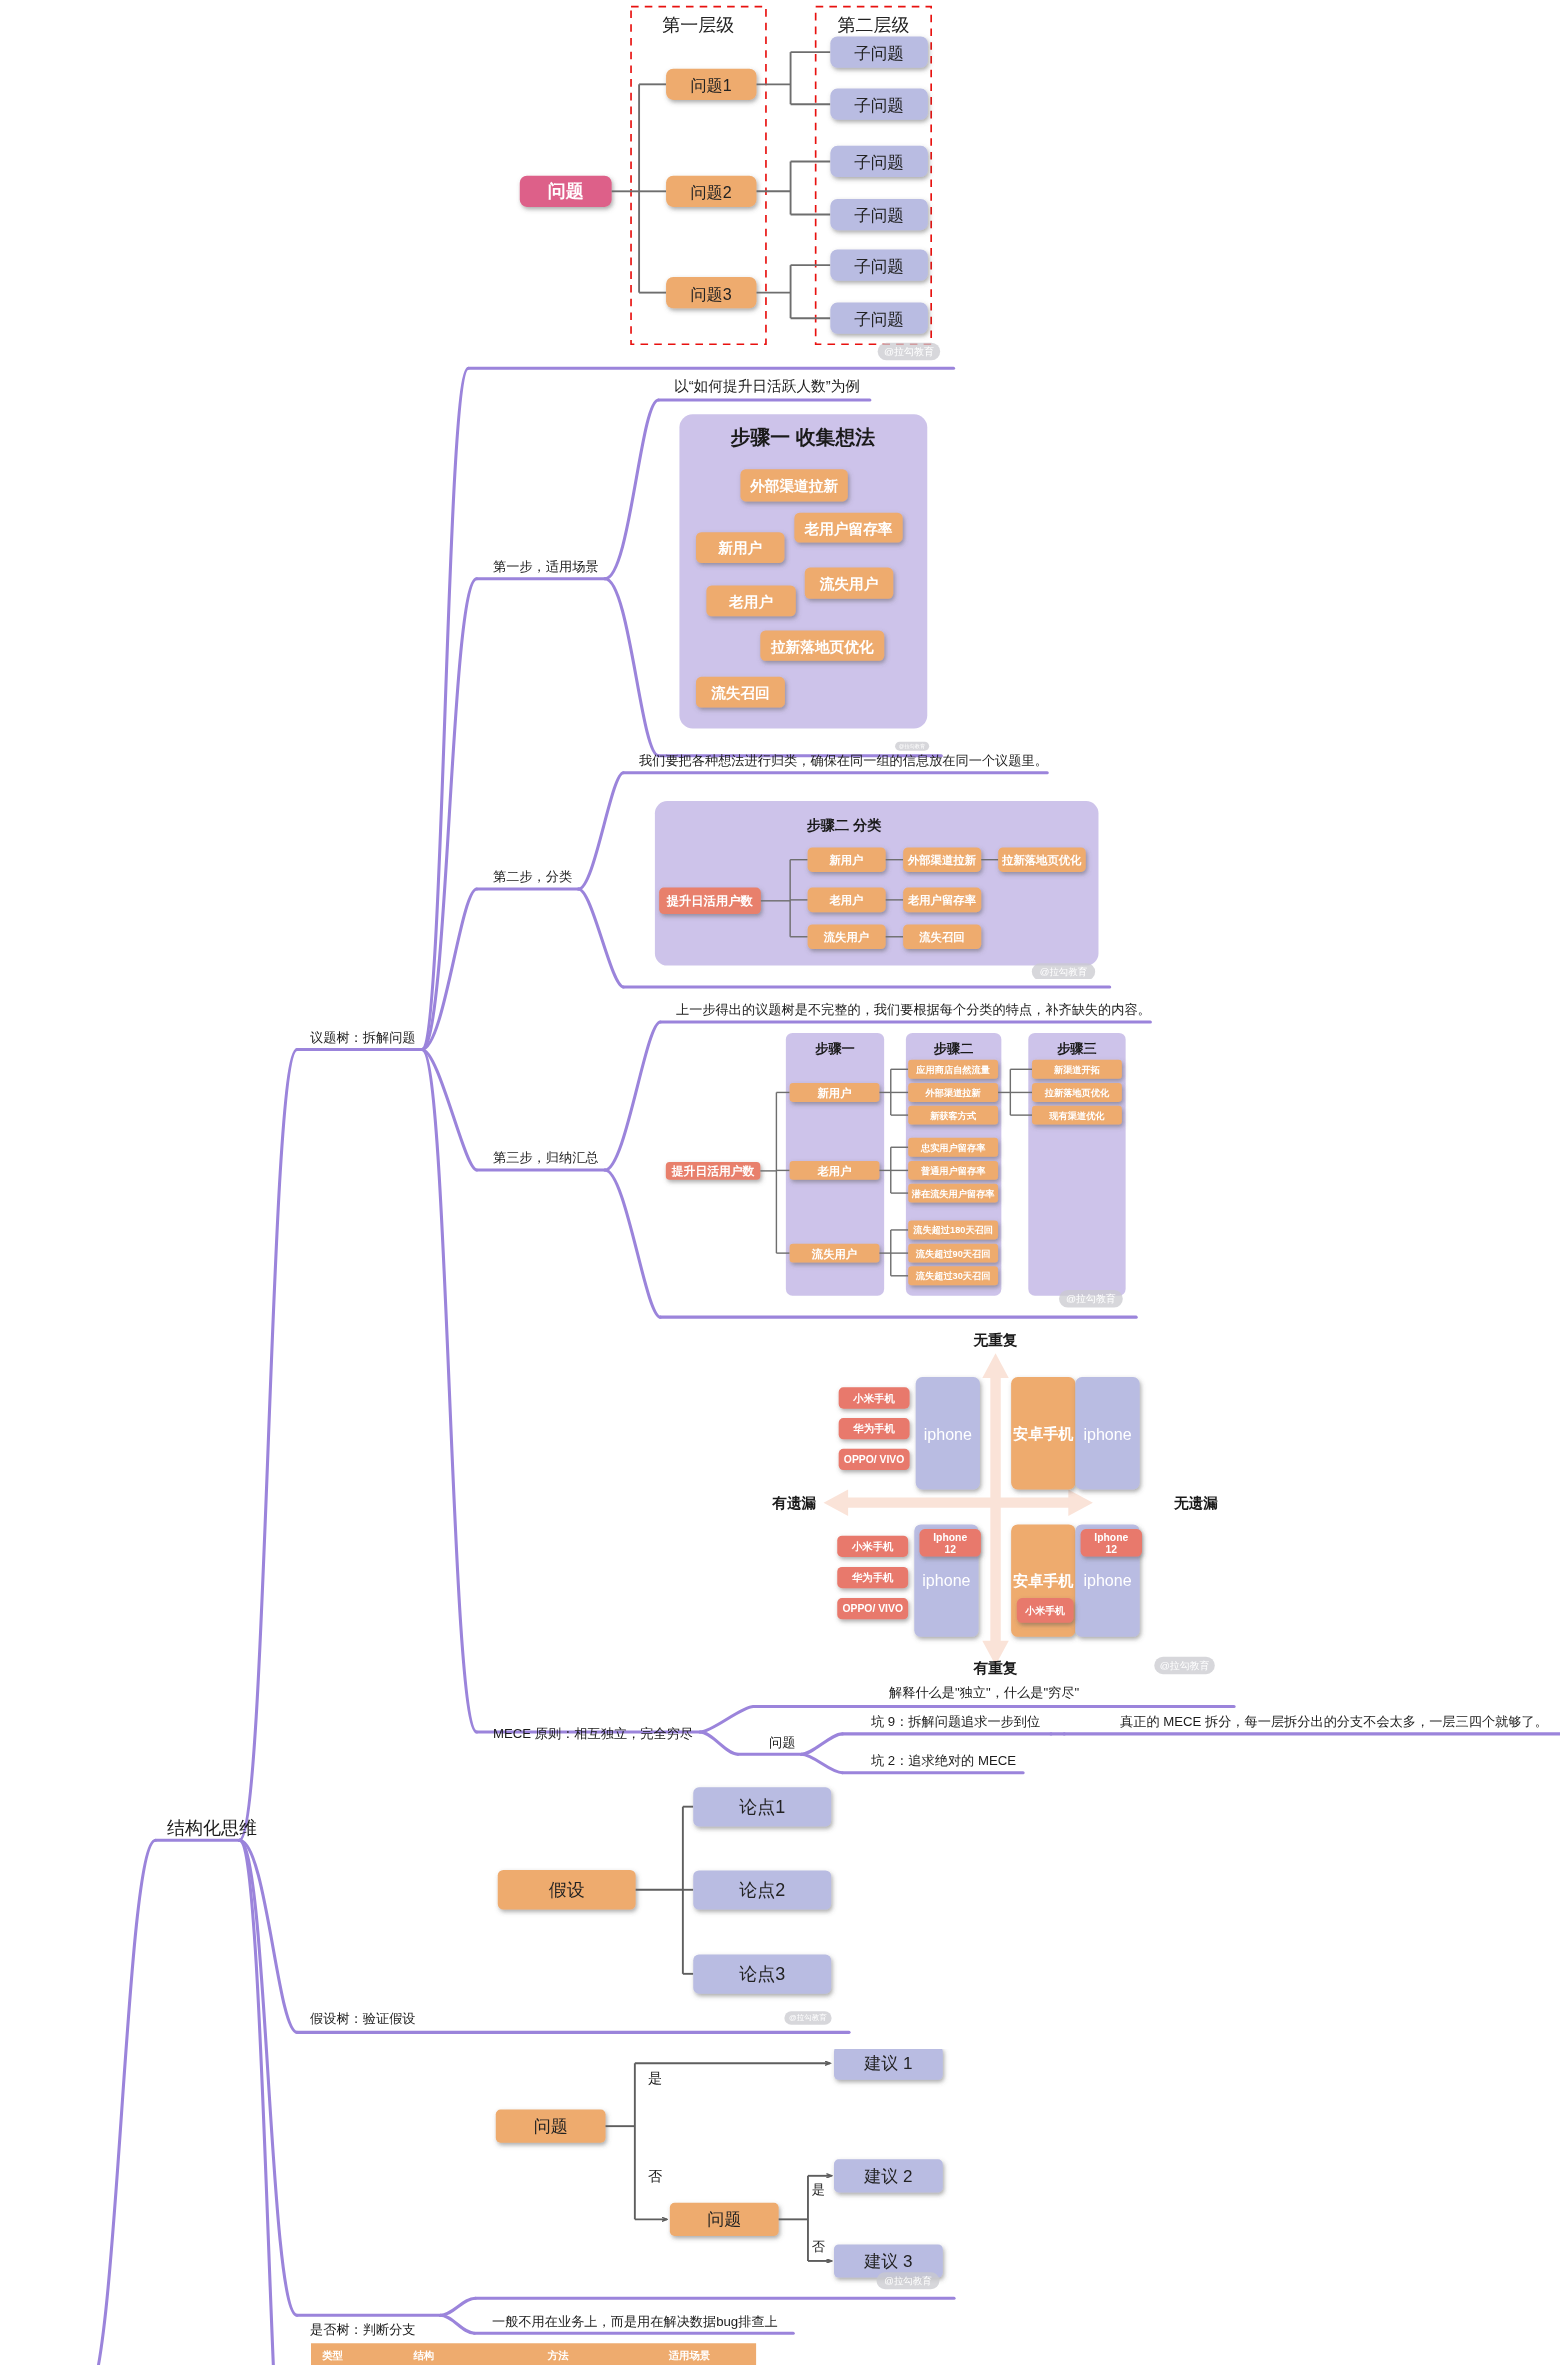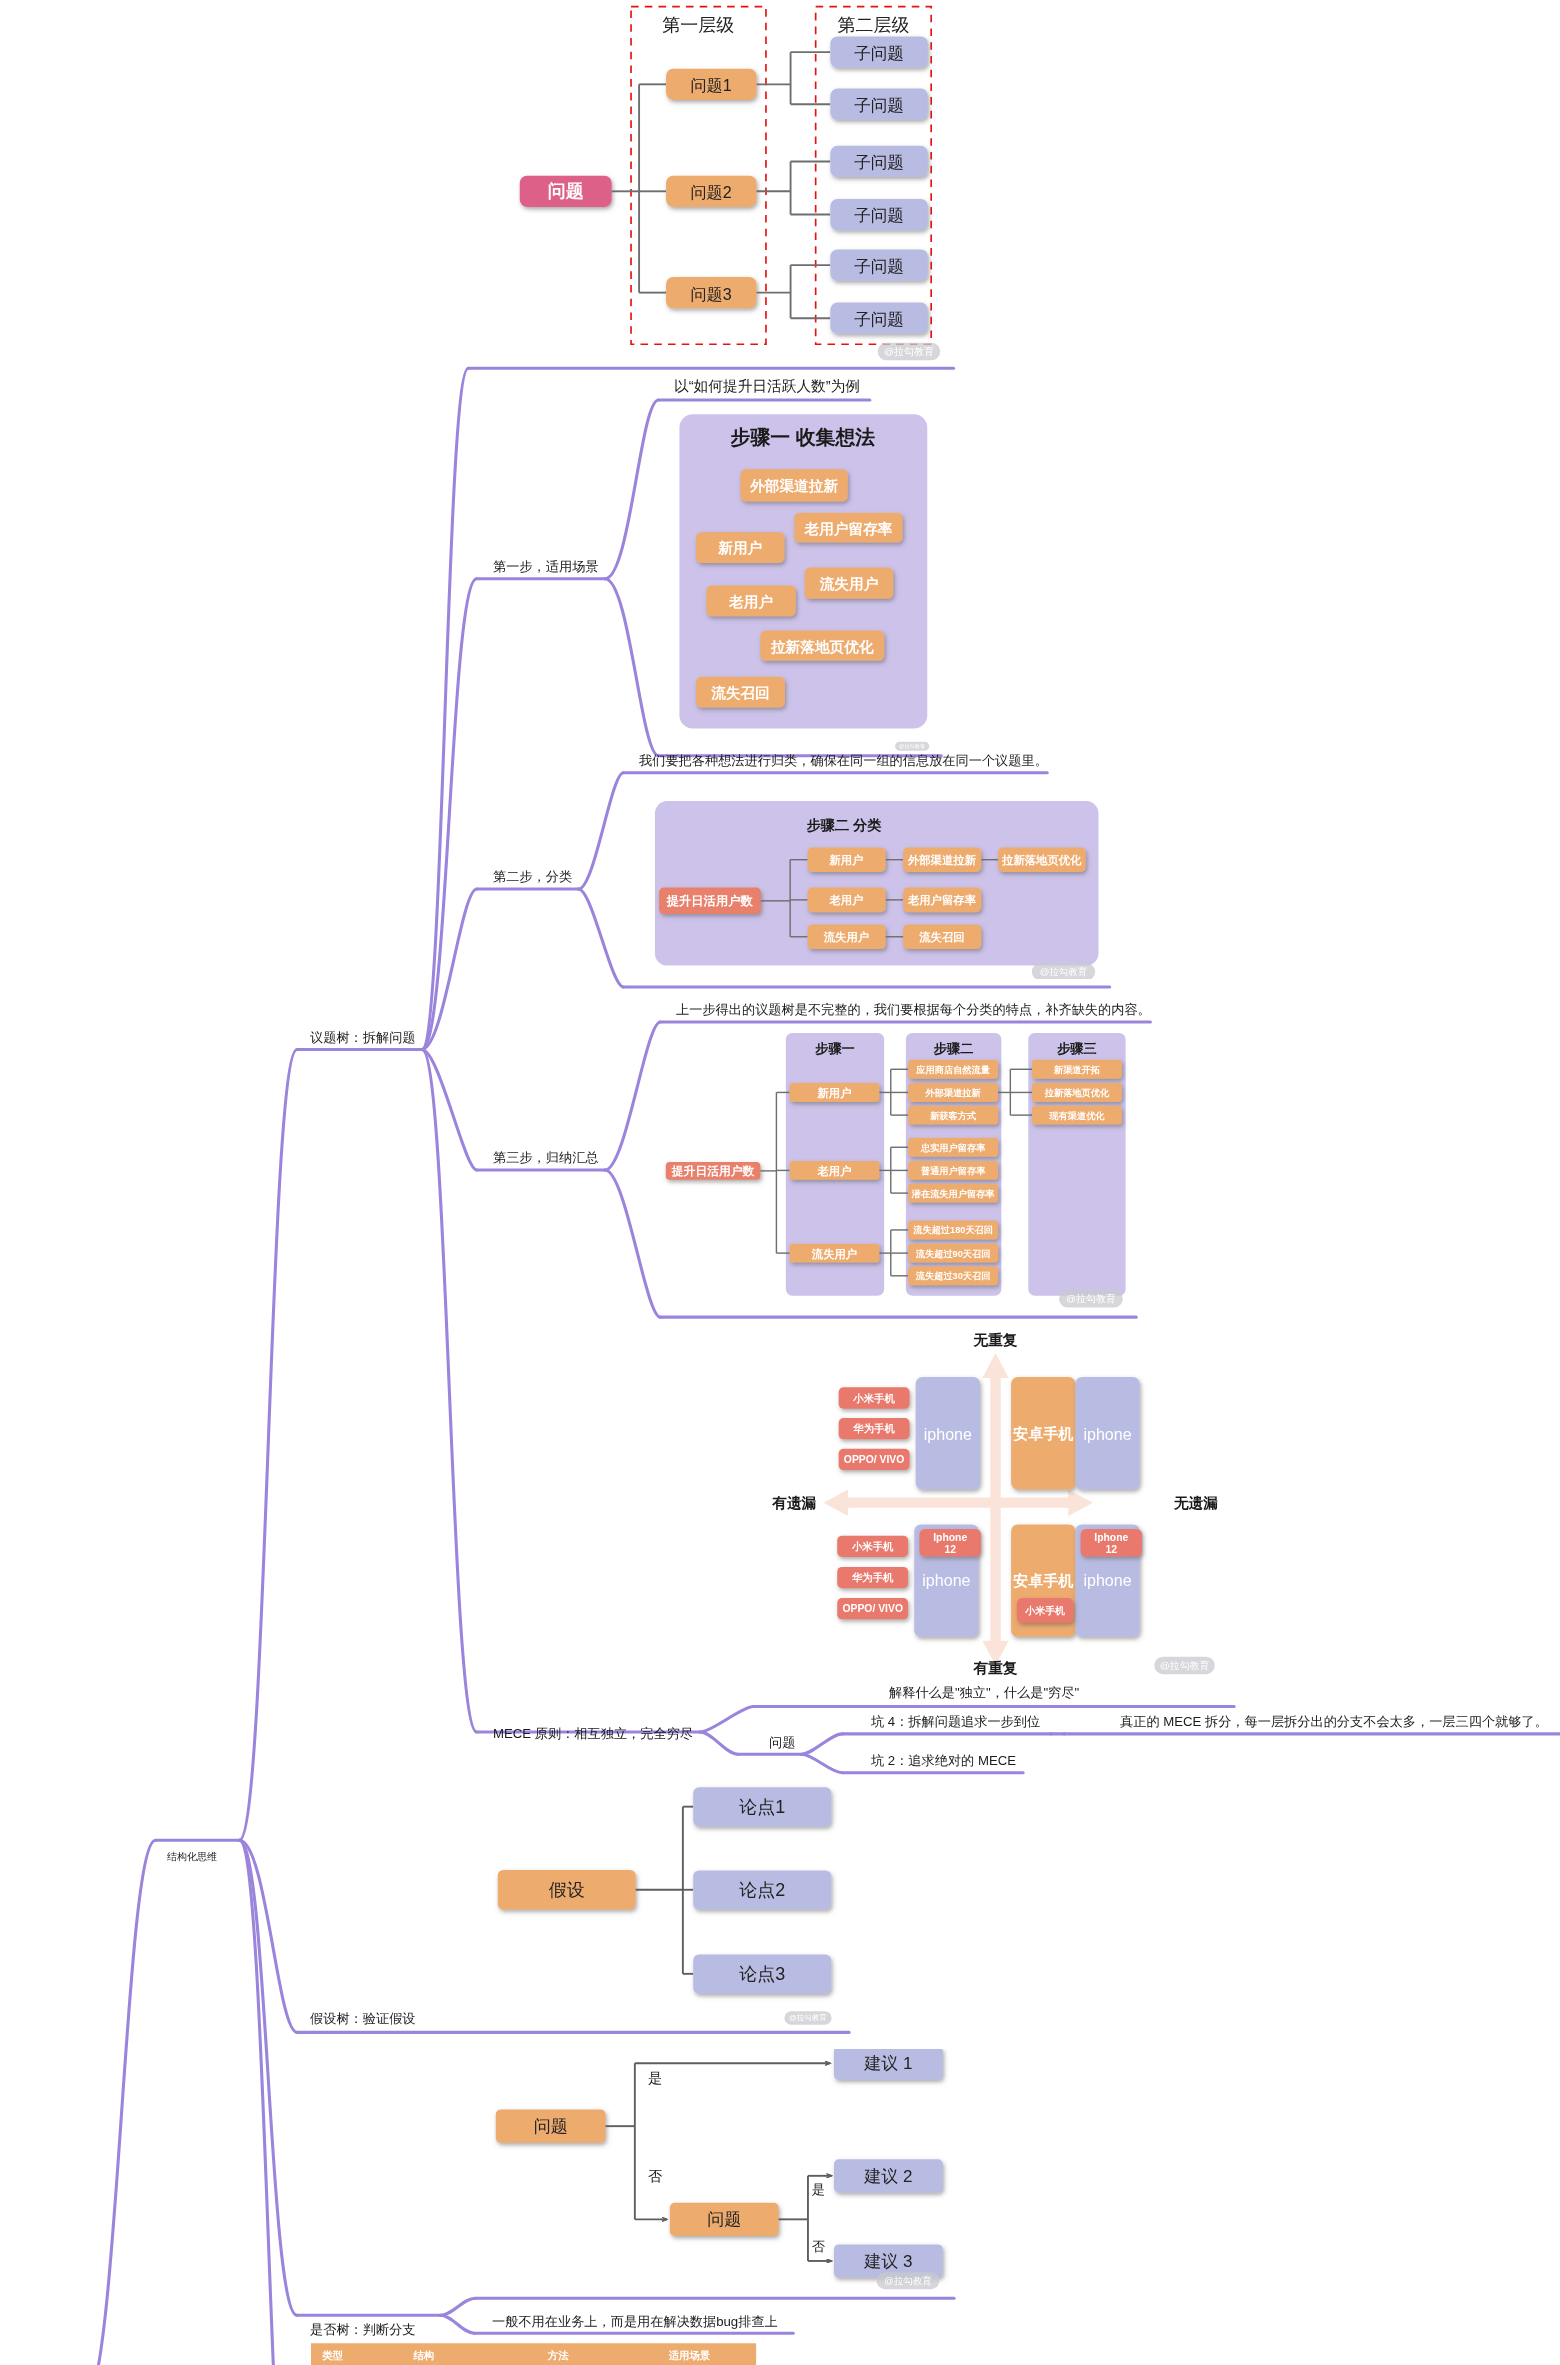--- a/index.html
+++ b/index.html
@@ -68,36 +68,36 @@
 <path d="M 931 4894 C 957 4894 977 4932 1003 4932" fill="none" stroke="#9b84db" stroke-width="6.5" stroke-linecap="round"></path>
 <path d="M 1003 4932 L 1677 4932" fill="none" stroke="#9b84db" stroke-width="6.5" stroke-linecap="round"></path>
 <path d="M 514 5883 C 540 5883 596 5710 622 5710" fill="none" stroke="#d98079" stroke-width="6.5" stroke-linecap="round"></path>
 <path d="M 622 5710 L 1630 5710" fill="none" stroke="#d98079" stroke-width="6.5" stroke-linecap="round"></path>
 <path d="M 514 5883 C 540 5883 596 5829 622 5829" fill="none" stroke="#d98079" stroke-width="6.5" stroke-linecap="round"></path>
 <path d="M 622 5829 L 1637 5829" fill="none" stroke="#d98079" stroke-width="6.5" stroke-linecap="round"></path>
 <path d="M 514 5883 C 540 5883 596 6056 622 6056" fill="none" stroke="#d98079" stroke-width="6.5" stroke-linecap="round"></path>
 <path d="M 622 6056 L 1637 6056" fill="none" stroke="#d98079" stroke-width="6.5" stroke-linecap="round"></path>
 </svg>
 
-<div class="lbl" style="left:167px;top:1817px;font-size:10px;margin-top:28px;">结构化思维</div>
+<div class="lbl" style="left:167px;top:1817px;font-size:18px;">结构化思维</div>
 
 <div class="lbl" style="left:310px;top:1026px;font-size:13.2px;">议题树：拆解问题</div>
 <div class="lbl" style="left:310px;top:2007px;font-size:13.2px;">假设树：验证假设</div>
 <div class="lbl" style="left:310px;top:2290px;font-size:13.2px;margin-top:28px;">是否树：判断分支</div>
 
 <div class="lbl" style="left:493px;top:555px;font-size:13.2px;">第一步，适用场景</div>
 <div class="lbl" style="left:493px;top:865px;font-size:13.2px;">第二步，分类</div>
 <div class="lbl" style="left:493px;top:1146px;font-size:13.2px;">第三步，归纳汇总</div>
 <div class="lbl" style="left:493px;top:1708px;font-size:13.2px;margin-top:14px;">MECE 原则：相互独立，完全穷尽</div>
 <div class="lbl" style="left:674px;top:375px;font-size:14.7px;text-align:center;">以“如何提升日活跃人数”为例</div>
 <div class="lbl" style="left:639px;top:749px;font-size:13.2px;">我们要把各种想法进行归类，确保在同一组的信息放在同一个议题里。</div>
 <div class="lbl" style="left:676px;top:998px;font-size:13.2px;">上一步得出的议题树是不完整的，我们要根据每个分类的特点，补齐缺失的内容。</div>
 <div class="lbl" style="left:889px;top:1681px;font-size:13.2px;">解释什么是"独立"，什么是"穷尽"</div>
 <div class="lbl" style="left:769px;top:1731px;font-size:13.2px;">问题</div>
-<div class="lbl" style="left:871px;top:1710px;font-size:13.2px;">坑 4：拆解问题追求一步到位</div>
+<div class="lbl" style="left:871px;top:1710px;font-size:13.2px;">坑 9：拆解问题追求一步到位</div>
 <div class="lbl" style="left:871px;top:1749px;font-size:13.2px;">坑 2：追求绝对的 MECE</div>
 <div class="lbl" style="left:1120px;top:1710px;font-size:13.2px;">真正的 MECE 拆分，每一层拆分出的分支不会太多，一层三四个就够了。</div>
 <div class="lbl" style="left:492px;top:2310px;font-size:13.2px;">一般不用在业务上，而是用在解决数据bug排查上</div>
 
 <svg class="pic" style="left:516px;top:0px;" width="445" height="367" viewBox="0 0 940 775">
 <defs>
         <filter id="dsh0" x="-40%" y="-40%" width="200%" height="200%">
           <feDropShadow dx="3" dy="5" stdDeviation="4" flood-color="#555" flood-opacity="0.5"></feDropShadow>
         </filter>
         <filter id="dshb0" x="-40%" y="-40%" width="200%" height="200%">

